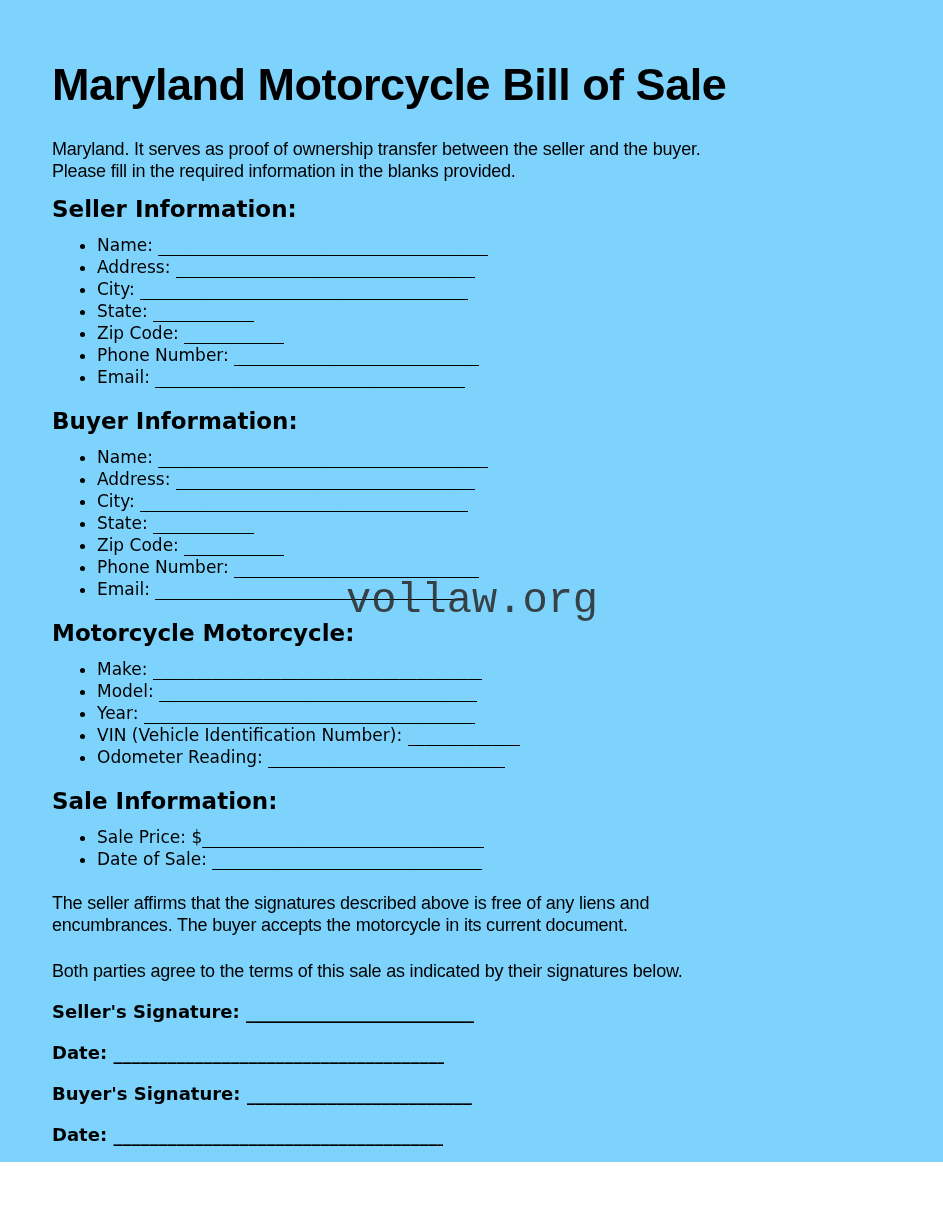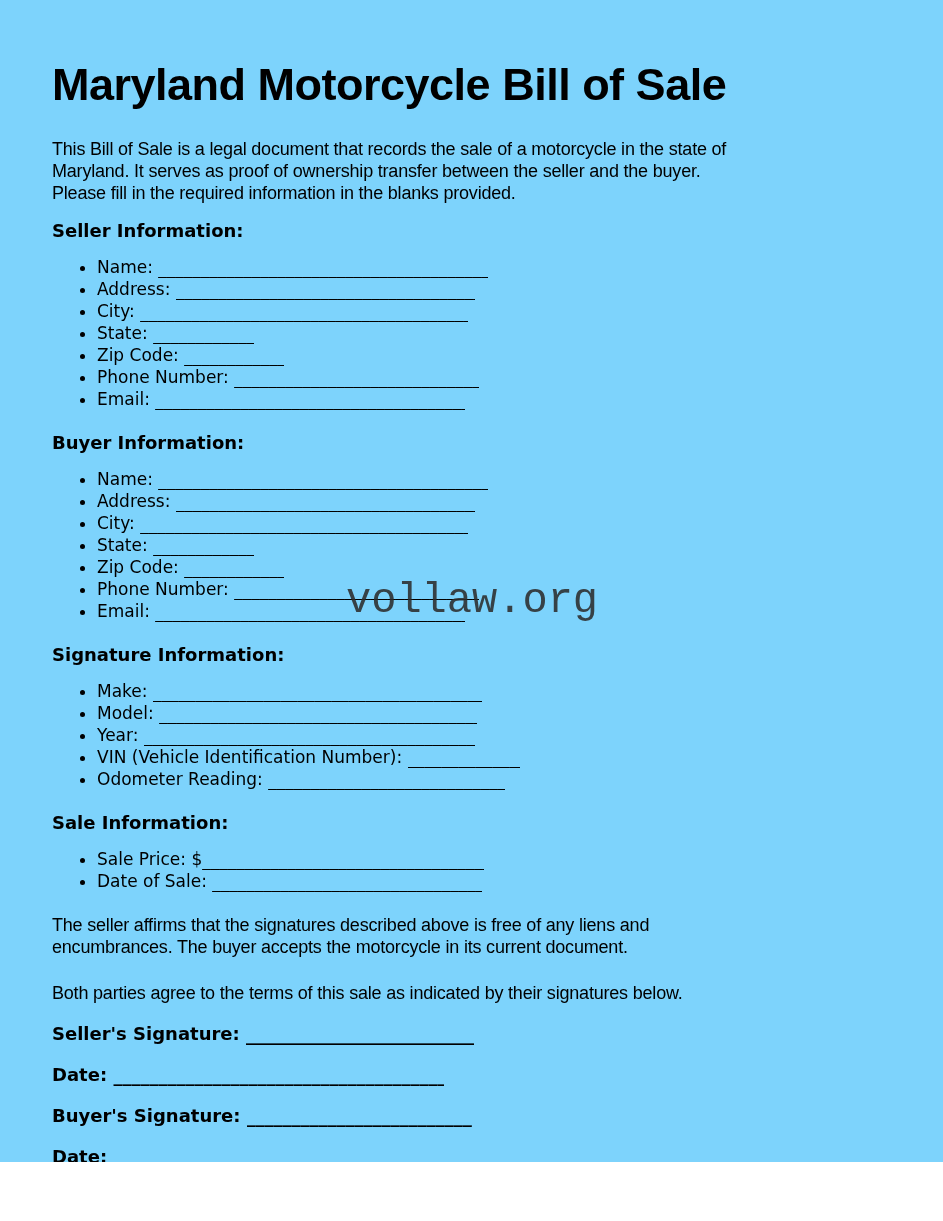--- a/index.html
+++ b/index.html
@@ -34,21 +34,21 @@
     line-height: 22px;
   }
   .para.intro { margin-top: 26px; }
   .para.agree { margin-top: 24px; }
   .pline { white-space: nowrap; line-height: 22px; }
 
   h2 {
     margin: 22px 0 0 0;
     font-family: "DejaVu Sans", sans-serif;
     font-weight: bold;
-    font-size: 18px;
+    font-size: 23px;
     line-height: 22px;
   }
   .content h2:nth-of-type(1) { margin-top: 16px; }
 
   ul.list {
     margin: 14px 0 0 0;
     padding: 0 0 0 45px;
     list-style: disc;
   }
   ul.list li { line-height: 22px; white-space: nowrap; }
@@ -109,21 +109,20 @@
 </head>
 <body>
 
 <div class="page">
   <div class="content">
 
     <h1>Maryland Motorcycle Bill of Sale</h1>
 
     <div class="para intro">
 
-        <div class="pline">This Bill of Sale is a legal document that records the sale of a motorcycle in the state of</div>
 
         <div class="pline">Maryland. It serves as proof of ownership transfer between the seller and the buyer.</div>
 
         <div class="pline">Please fill in the required information in the blanks provided.</div>
       </div>
 
     <h2>Seller Information:</h2>
     <ul class="list list-party">
 
         <li><span class="lbl">Name: </span><span class="blank">__________________________________________________</span></li>
@@ -152,21 +151,21 @@
 
         <li><span class="lbl">State: </span><span class="blank">__________________</span></li>
 
         <li><span class="lbl">Zip Code: </span><span class="blank">__________________</span></li>
 
         <li><span class="lbl">Phone Number: </span><span class="blank">__________________________________________________</span></li>
 
         <li><span class="lbl">Email: </span><span class="blank">__________________________________________________</span></li>
       </ul>
 
-    <h2>Signature Information:</h2>
+    <h2>Motorcycle Motorcycle:</h2>
     <ul class="list list-moto">
 
         <li><span class="lbl">Make: </span><span class="blank">__________________________________________________</span></li>
 
         <li><span class="lbl">Model: </span><span class="blank">__________________________________________________</span></li>
 
         <li><span class="lbl">Year: </span><span class="blank">__________________________________________________</span></li>
 
         <li><span class="lbl">VIN (Vehicle Identification Number): </span><span class="blank">__________________</span></li>
 

